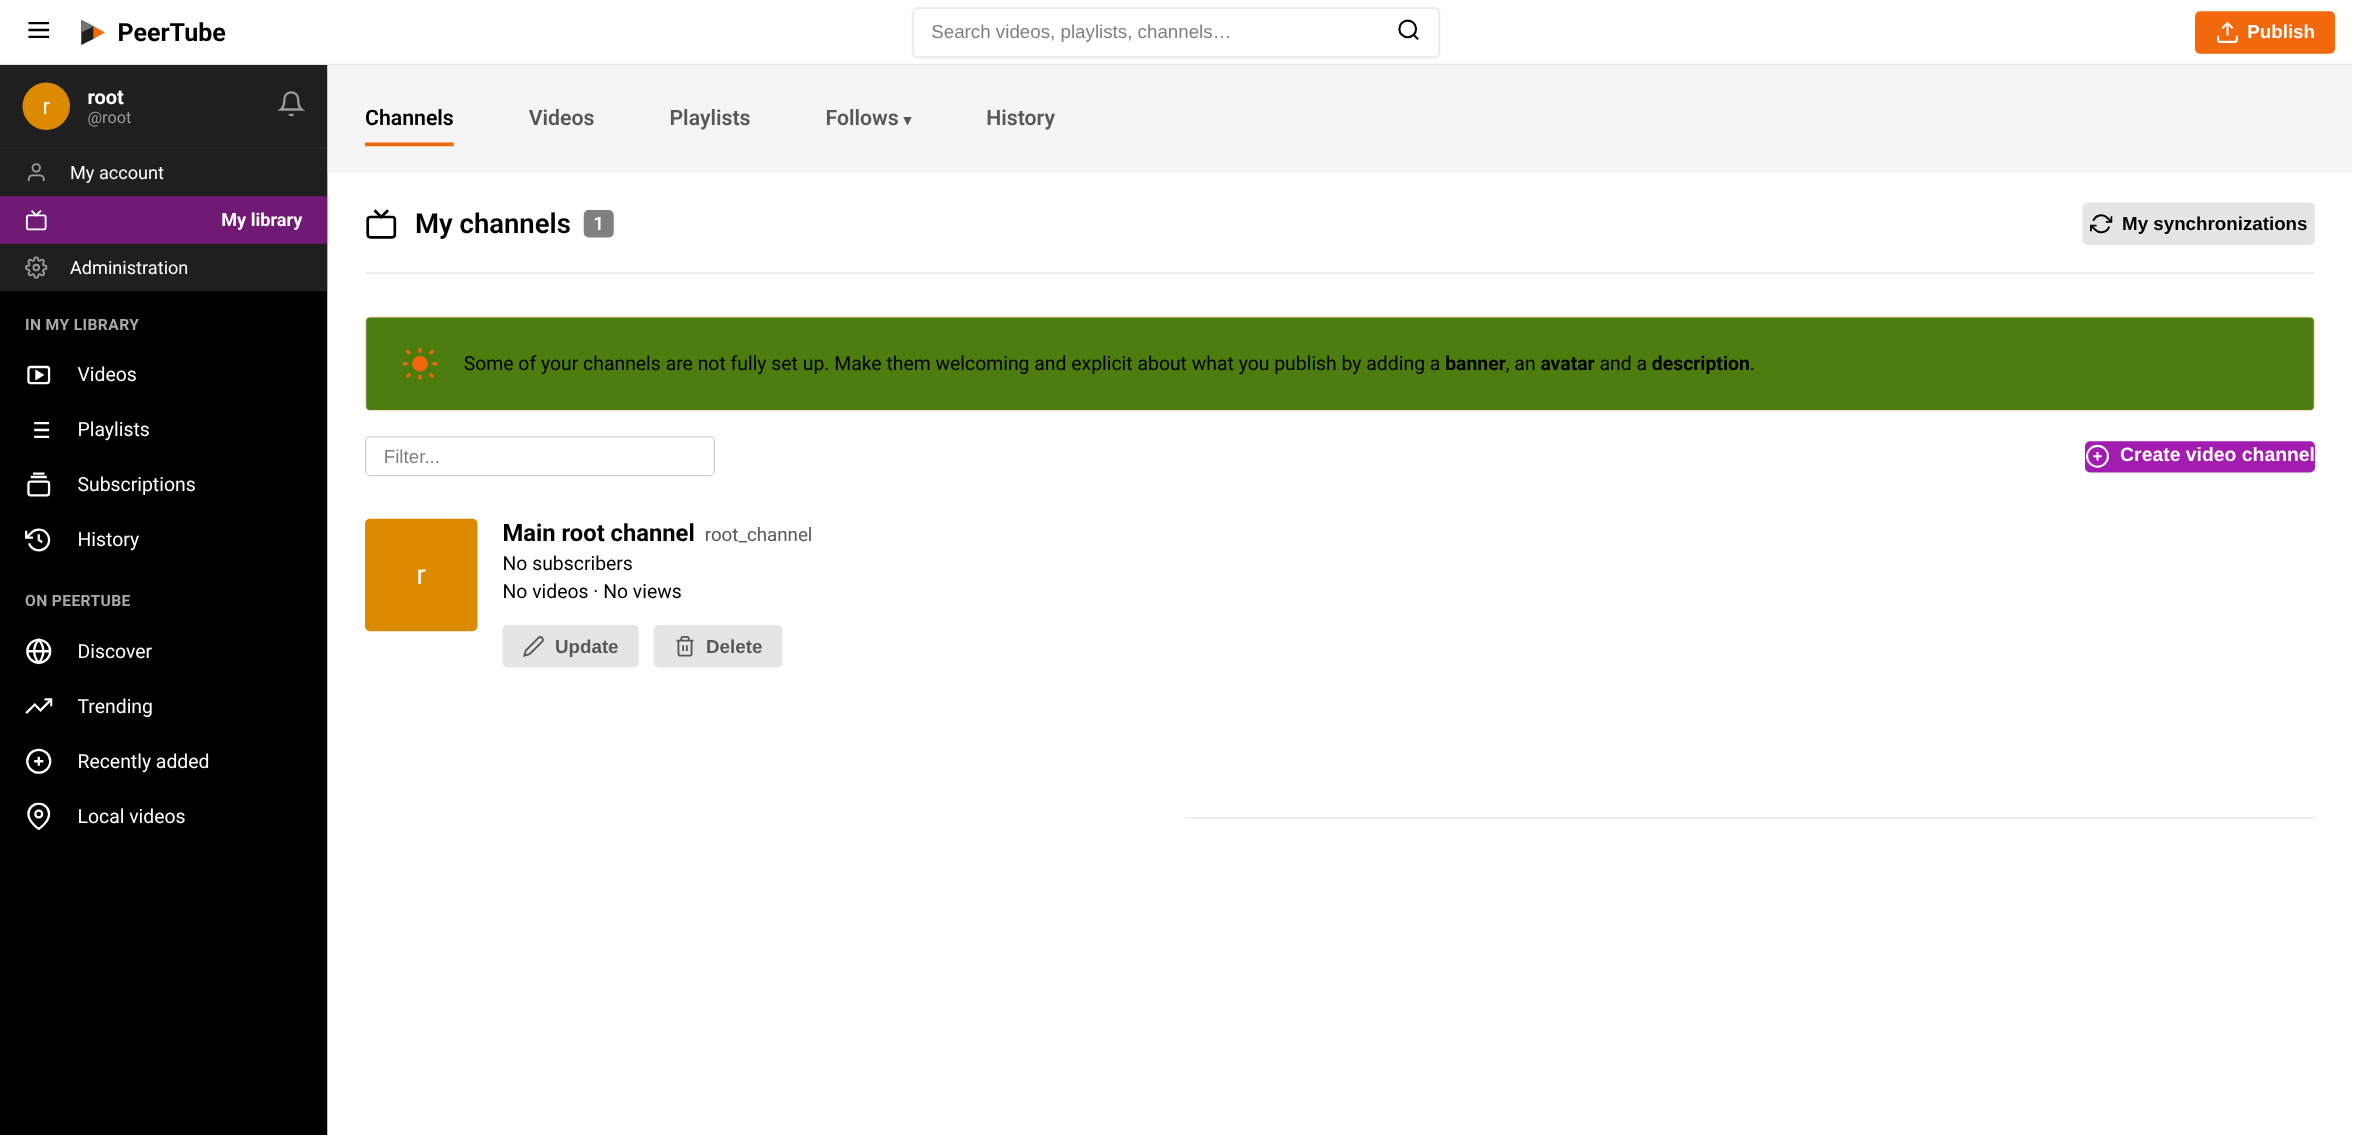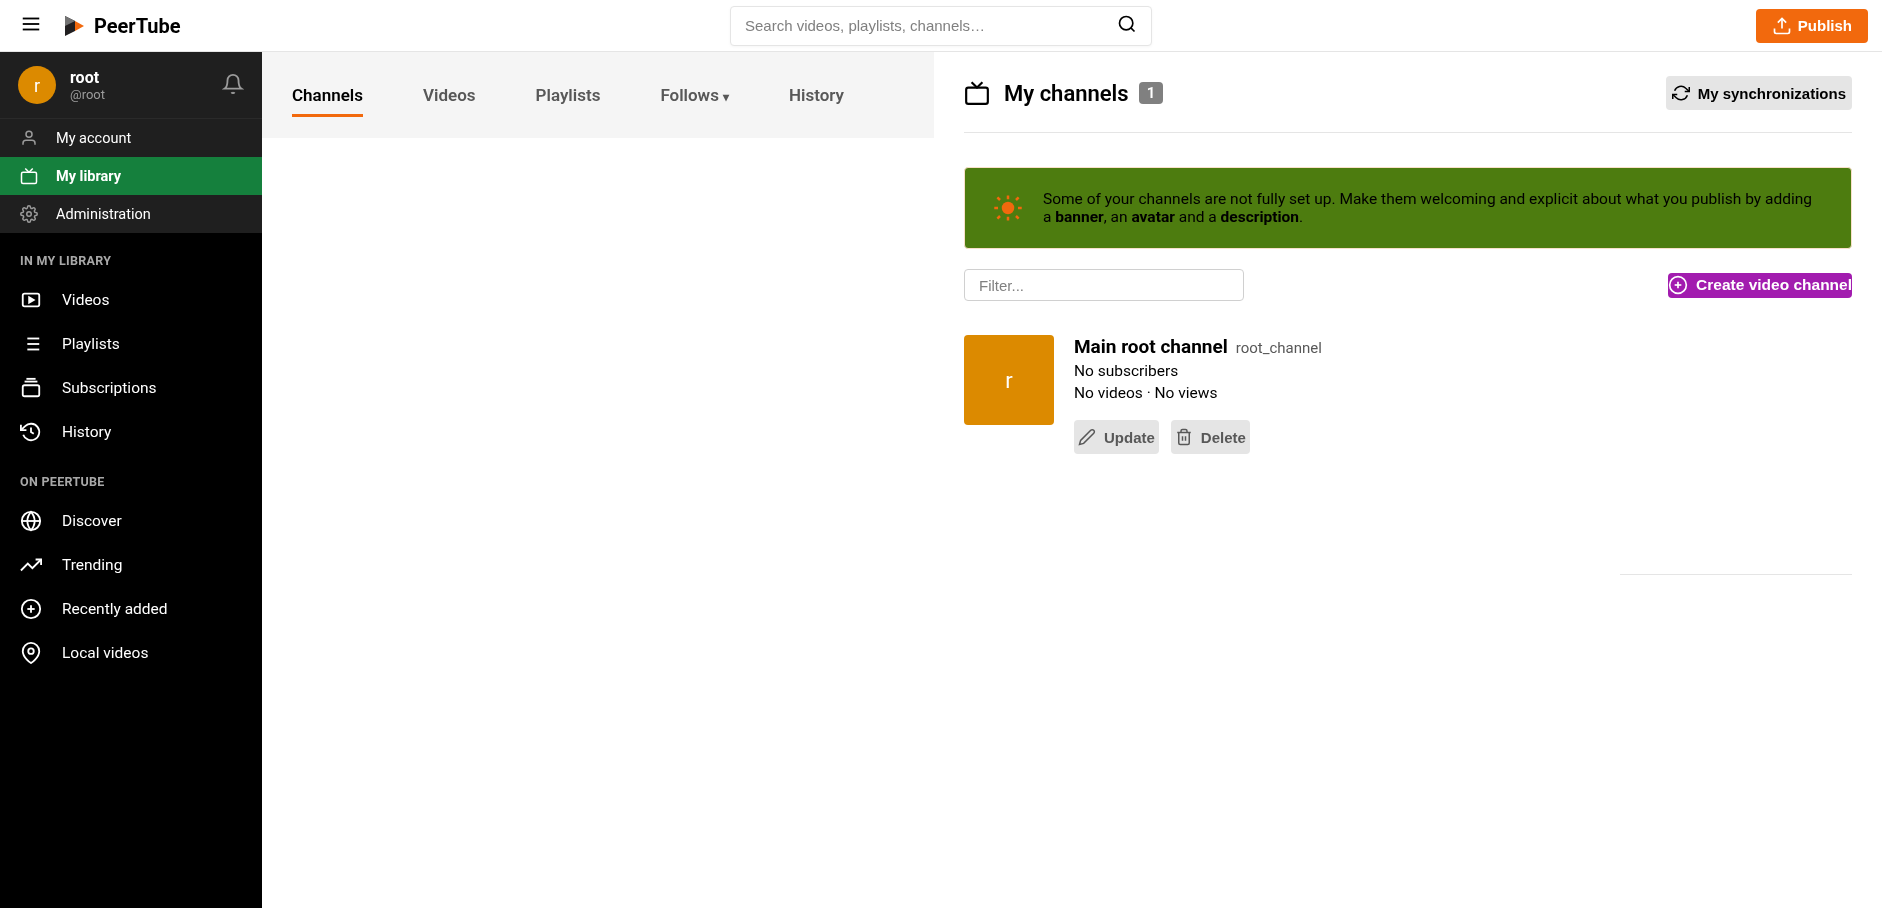--- a/index.html
+++ b/index.html
@@ -30,30 +30,30 @@
 .user-block { background: #1f1f1f; padding: 14px 18px; display: flex; align-items: center; }
 .avatar { width: 38px; height: 38px; border-radius: 50%; background: #dc8a00; color: #fff; display: flex; align-items: center; justify-content: center; font-size: 18px; font-weight: 400; }
 .user-info { margin-left: 14px; flex: 1; }
 .user-name { font-size: 16px; font-weight: 700; color: #fff; }
 .user-handle { font-size: 13px; color: #9b9b9b; }
 .bell { color: #9b9b9b; cursor: pointer; }
 .bell svg { width: 22px; height: 22px; }
 
 .account-nav { background: #1f1f1f; border-top: 1px solid #2a2a2a; }
 .account-nav .nav-item { padding: 10px 20px; display: flex; align-items: center; cursor: pointer; font-size: 14.5px; color: #fff; }
-.account-nav .nav-item.active { background: #15803d; font-weight: 700; }
+.account-nav .nav-item.active { background: #701a75; font-weight: 700; justify-content: space-between; }
 .account-nav .nav-item svg { width: 18px; height: 18px; margin-right: 18px; color: #9b9b9b; }
 .account-nav .nav-item.active svg { color: #fff; }
 
 .menu-section-title { padding: 20px 20px 10px; font-size: 12.5px; font-weight: 700; color: #a8a8a8; letter-spacing: 0.3px; }
 .menu-item { padding: 11px 20px; display: flex; align-items: center; cursor: pointer; font-size: 15.5px; color: #fff; }
 .menu-item svg { width: 22px; height: 22px; margin-right: 20px; color: #fff; }
 
 
-.main { flex: 1; display: flex; flex-direction: row; overflow-y: auto; background: #fff; }
+.main { flex: 1; display: flex; flex-direction: column; overflow-y: auto; background: #fff; }
 .tabs-bar { background: #f5f5f5; padding: 0 30px; display: flex; align-items: center; height: 86px; }
 .tab { margin-right: 60px; font-size: 17px; font-weight: 600; color: #585858; cursor: pointer; padding: 8px 0; position: relative; }
 .tab.active { color: #000; }
 .tab.active::after { content: ""; position: absolute; left: 0; right: 0; bottom: -4px; height: 3px; background: #f2690d; }
 .tab .caret { margin-left: 4px; font-size: 12px; }
 
 .content { padding: 24px 30px; }
 .page-title-row { display: flex; align-items: center; justify-content: space-between; padding-bottom: 22px; border-bottom: 1px solid #e5e5e5; }
 .page-title-left { display: flex; align-items: center; }
 .page-title-left svg { width: 26px; height: 26px; margin-right: 14px; }
@@ -73,21 +73,21 @@
 .create-btn svg { width: 20px; height: 20px; margin-right: 8px; }
 
 .channel-row { display: flex; margin-top: 34px; }
 .channel-avatar { width: 90px; height: 90px; background: #dc8a00; color: #fff; display: flex; align-items: center; justify-content: center; font-size: 22px; border-radius: 4px; }
 .channel-info { margin-left: 20px; }
 .channel-name-row { display: flex; align-items: baseline; }
 .channel-name { font-size: 19px; font-weight: 700; }
 .channel-handle { margin-left: 8px; font-size: 15px; color: #585858; }
 .channel-meta { font-size: 15.5px; color: #000; margin-top: 4px; }
 .channel-actions { display: flex; gap: 12px; margin-top: 18px; }
-.action-btn { background: #e5e5e5; border: none; border-radius: 4px; padding: 8px 4px; display: flex; align-items: center; cursor: pointer; font-size: 15px; font-weight: 600; color: #585858; }
+.action-btn { background: #e5e5e5; border: none; border-radius: 4px; padding: 8px 16px; display: flex; align-items: center; cursor: pointer; font-size: 15px; font-weight: 600; color: #585858; }
 .action-btn svg { width: 18px; height: 18px; margin-right: 8px; }
 
 .bottom-rule { border: none; border-top: 1px solid #e5e5e5; margin-top: 120px; margin-left: 656px; }
 </style>
 </head>
 <body>
 
 <div class="app">
 
   <div class="header">

